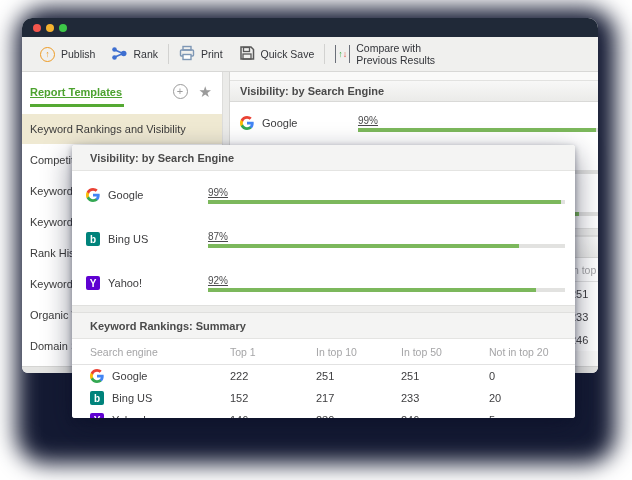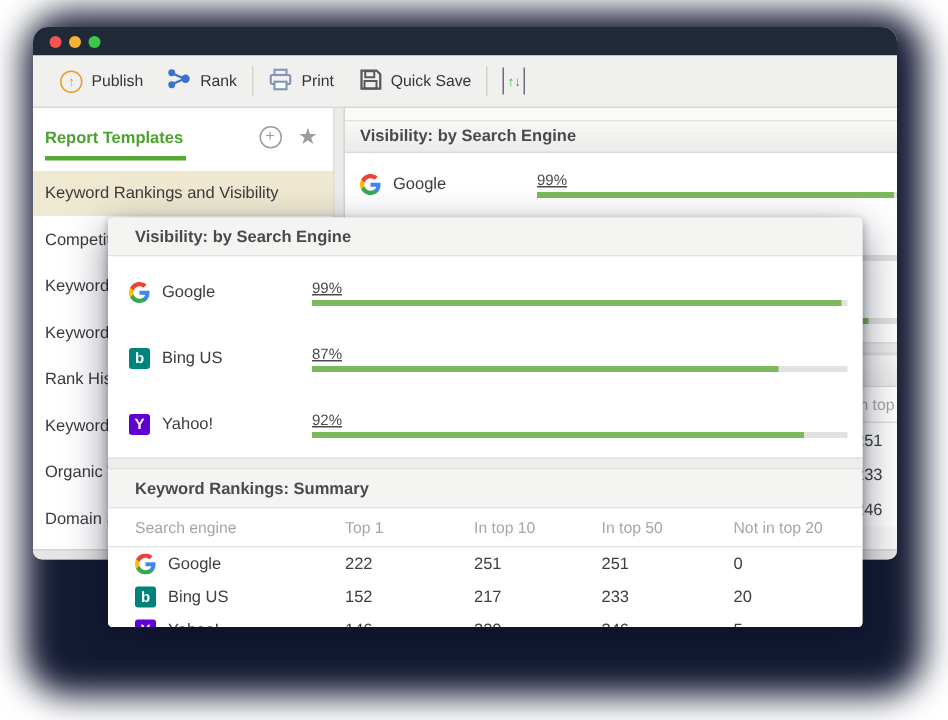--- a/index.html
+++ b/index.html
@@ -31,21 +31,21 @@
   .cmp-up { color:#3fae49; } .cmp-dn { color:#e04b3f; }
   .two-line { line-height:1.15; }
 
   .winbody { flex:1 1 auto; display:flex; min-height:0; }
   .winfoot { flex:0 0 7px; background:#e5e5e3; border-top:1px solid #d5d5d3; }
 
   
   .sidebar { width:200px; flex:0 0 200px; background:#ffffff; padding-top:10px; }
   .sb-head { display:flex; align-items:flex-start; padding:0 10px 0 8px; height:32px; }
   .sb-title { font-size:11px; font-weight:bold; color:#4ca22f; padding:4px 2px 6px 0;
-    border-bottom:3px solid #55a933; }
+    border-bottom:3px solid #55a933;text-decoration:underline; }
   .sb-icons { margin-left:auto; display:flex; gap:11px; align-items:center; padding-top:2px; }
   .plus-ic { width:15px; height:15px; border:1.3px solid #9b9b9b; border-radius:50%;
     color:#9b9b9b; font-size:11px; line-height:12px; text-align:center; }
   .star-ic { color:#9b9b9b; font-size:15px; line-height:15px; }
   .sb-item { height:31px; display:flex; align-items:center; padding-left:8px;
     font-size:11px; color:#3b3b3b; white-space:nowrap; overflow:hidden; }
   .sb-item.sel { background:#efe9d2; height:30px; }
 
   .splitter { width:8px; flex:0 0 8px; background:#ebebe9; border-left:1px solid #dddddb; border-right:1px solid #d6d6d4; }
 
@@ -141,20 +141,21 @@
             </svg>
         </span>
         <span>Quick Save</span>
       </div>
       <div class="tsep"></div>
       <div class="tbtn">
         <span class="cmp-ic">
             <span class="cmp-up">↑</span>
             <span class="cmp-dn">↓</span>
           </span>
+        <span class="two-line"><span>Compare with</span><br><span>Previous Results</span></span>
       </div>
     </div>
 
     <div class="winbody">
 
       <div class="sidebar">
         <div class="sb-head">
           <span class="sb-title">Report Templates</span>
           <span class="sb-icons">
             <span class="plus-ic">+</span>

